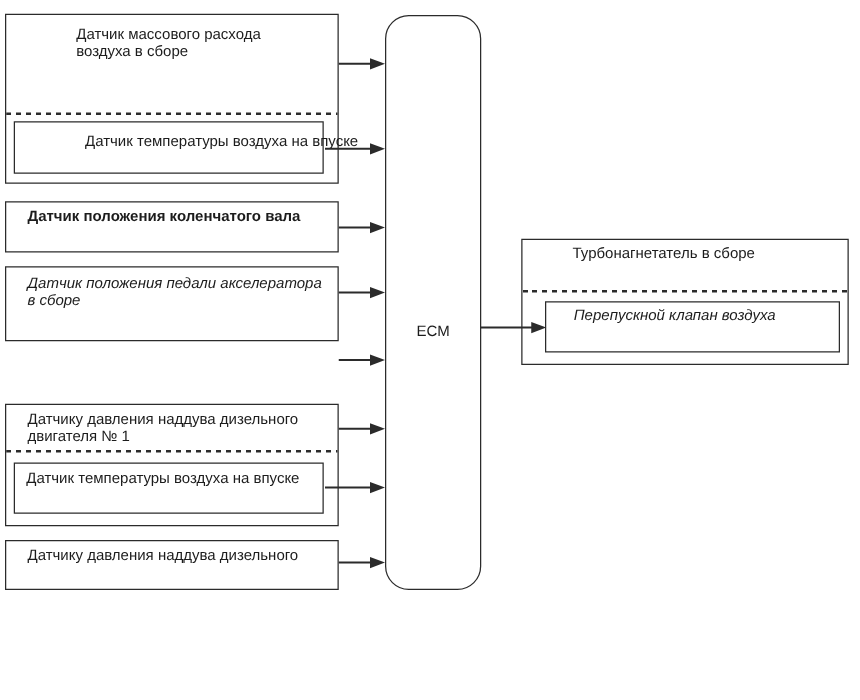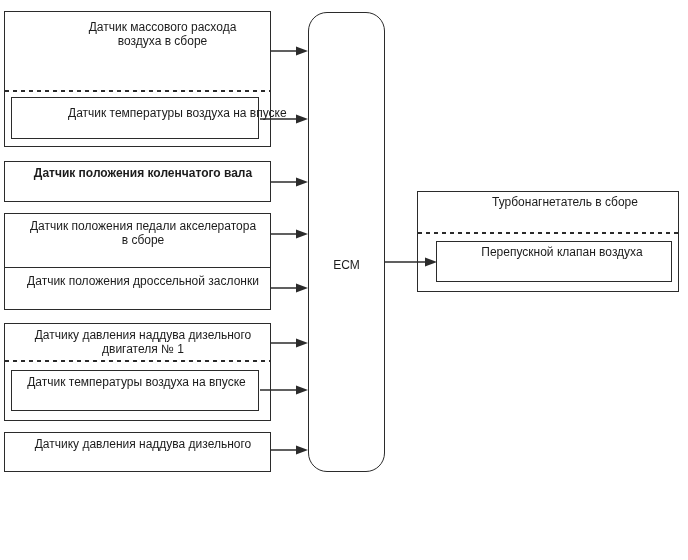--- a/index.html
+++ b/index.html
@@ -17,35 +17,35 @@
     font-size: 12px;
     color: var(--text);
     overflow: hidden;
   }
   .box {
     position: absolute;
     box-sizing: border-box;
     border: 1.5px solid var(--line);
     background: var(--bg);
   }
-  .txt { line-height: 14px; white-space: nowrap; text-align: center; }
+  .txt { line-height: 14px; white-space: nowrap; }
   .dashed {
     position: absolute;
     left: 0; right: 0;
     height: 1.5px;
     background: repeating-linear-gradient(90deg, var(--line) 0 4px, transparent 4px 8px);
   }
   
   #b-maf    { left: 4px; top: 11px;  width: 267px; height: 136px; }
   #b-maf .txt     { padding: 8px 6px 0 56px; }
   #b-maf .dashed  { top: 78px; }
   #b-maf .nested  { left: 6px; top: 85px; width: 248px; height: 42px; }
   #b-ckp    { left: 4px; top: 161px; width: 267px; height: 41px; font-weight: bold; }
   #b-ckp .txt     { padding: 4px 6px 0 17px; }
-  #b-app    { left: 4px; top: 213px; width: 267px; height: 60px; }
+  #b-app    { left: 4px; top: 213px; width: 267px; height: 60px; font-style: italic; }
   #b-app .txt     { padding: 5px 6px 0 17px; }
   #b-tp     { left: 4px; top: 267px; width: 267px; height: 43px; }
   #b-tp .txt      { padding: 6px 6px 0 17px; }
   #b-boost1 { left: 4px; top: 323px; width: 267px; height: 98px; }
   #b-boost1 > .txt    { padding: 4px 6px 0 17px; }
   #b-boost1 .dashed   { top: 36px; }
   #b-boost1 .nested   { left: 6px; top: 46px; width: 248px; height: 41px; }
   #b-boost2 { left: 4px; top: 432px; width: 267px; height: 40px; }
   #b-boost2 .txt  { padding: 4px 6px 0 17px; }
   .nested .txt { padding: 4px 6px 0 9px; }
@@ -55,21 +55,21 @@
     border-radius: 19px;
   }
   #ecm .txt {
     position: absolute; left: 0; right: 0; top: 245px;
     text-align: center; padding: 0;
   }
   
   #b-act { left: 417px; top: 191px; width: 262px; height: 101px; }
   #b-act > .txt   { padding: 3px 6px 0 40px; }
   #b-act .dashed  { top: 40px; }
-  #b-act .nested  { left: 18px; top: 49px; width: 236px; height: 41px; }
+  #b-act .nested  { left: 18px; top: 49px; width: 236px; height: 41px; font-style: italic; }
   #b-act .nested .txt { padding: 3px 6px 0 22px; }
   
   #arrows {
     position: absolute; left: 0; top: 0;
     width: 688px; height: 560px;
     pointer-events: none;
   }
   #arrows line { stroke: var(--line); stroke-width: 1.5; }
   #arrows polygon { fill: var(--line); }
 </style>
@@ -95,25 +95,20 @@
     </div>
   </div>
 
   <div class="box" id="b-app">
     <div class="txt">
       <div>Датчик положения педали акселератора</div>
       <div>в сборе</div>
     </div>
   </div>
 
-  <div class="box" id="b-tp">
-    <div class="txt">
-      <div>Датчик положения дроссельной заслонки</div>
-    </div>
-  </div>
 
   <div class="box" id="b-boost1">
     <div class="txt">
       <div>Датчику давления наддува дизельного</div>
       <div>двигателя № 1</div>
     </div>
     <div class="dashed"></div>
     <div class="box nested">
       <div class="txt">Датчик температуры воздуха на впуске</div>
     </div>

